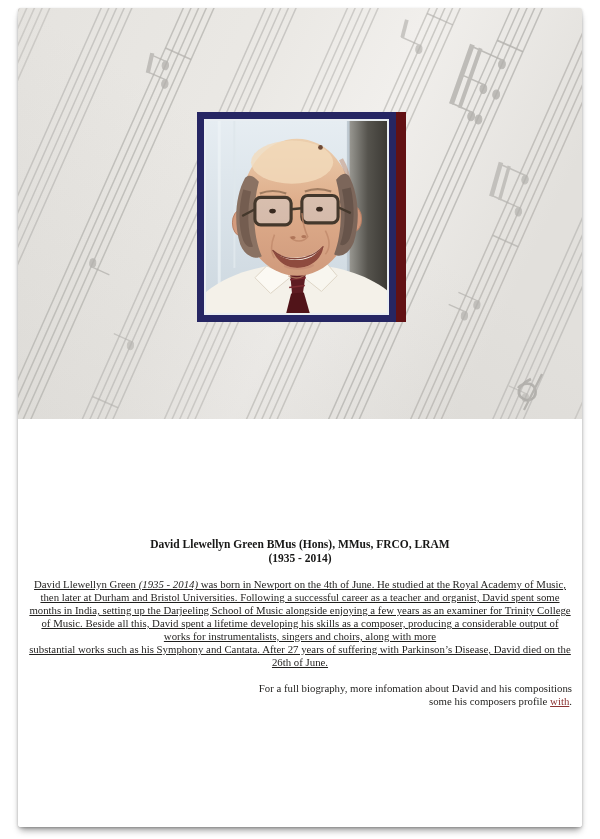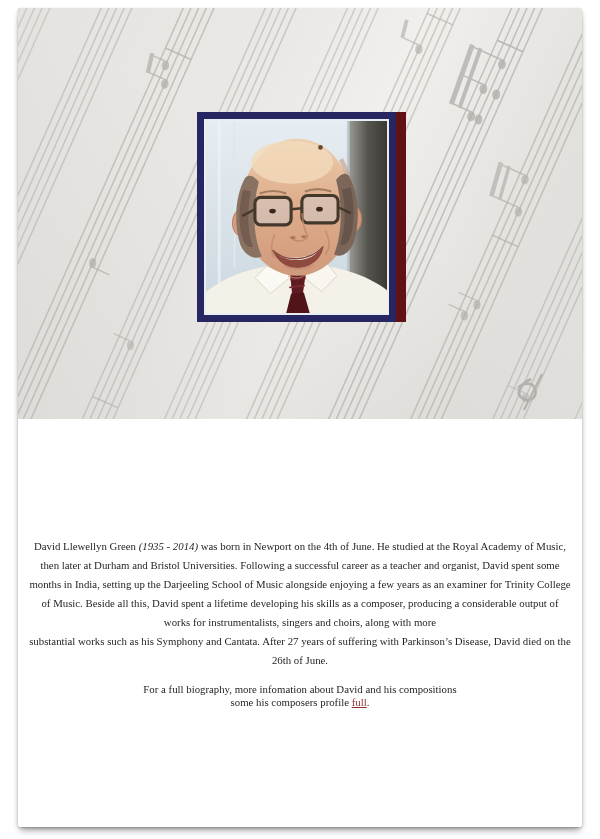--- a/index.html
+++ b/index.html
@@ -10,23 +10,23 @@
   .hero{position:relative;width:564px;height:411px;overflow:hidden;background:#eae8e4;}
   .hero-bg{position:absolute;left:0;top:0;width:564px;height:411px;display:block;}
   .frame-wrap{position:absolute;left:179px;top:104px;width:209px;height:210px;}
   .photo-frame{position:absolute;left:0;top:0;width:181px;height:192px;margin:0;
     border:7px solid #262663;background:#e9eef2;padding:2px;}
   .photo-frame svg{display:block;width:181px;height:192px;}
   .accent{position:absolute;left:199px;top:0;width:10px;height:210px;background:#621114;}
   .content{box-sizing:border-box;width:564px;height:408px;padding:118px 10px 0;
     text-align:center;color:#201f1d;background:#ffffff;}
   .title{font-size:11.5px;line-height:14px;font-weight:bold;margin:0 0 13px;color:#171716;}
-  .bio{font-size:10.8px;line-height:19px;margin:0 0 13px;}
+  .bio{font-size:10.8px;line-height:13px;margin:0 0 13px;text-decoration:underline;}
   .bio em{font-style:italic;}
-  .cta{font-size:10.8px;line-height:13px;margin:0;}
+  .cta{font-size:10.8px;line-height:13px;margin:0;text-align:right;}
   .link{color:#8b3332;text-decoration:underline;cursor:pointer;}
 </style>
 </head>
 <body>
 
 <div class="page">
 
   <section class="hero">
     <svg class="hero-bg" viewBox="0 0 564 411" aria-hidden="true">
       <defs>
@@ -174,19 +174,20 @@
           <path d="M68 132C82 145 106 143 120 128" stroke="#82443a" stroke-width="1.4" fill="none"></path>
           <path d="M80 148C88 152 100 152 110 147" stroke="#c58a74" stroke-width="2" fill="none" opacity=".7"></path>
           <path d="M84 158Q93 163 102 157" stroke="#c08a6c" stroke-width="1.4" fill="none" opacity=".7"></path>
         </svg>
       </figure>
       <span class="accent"></span>
     </div>
   </section>
 
   <section class="content">
+    <h1 class="title"><span>David Llewellyn Green BMus (Hons), MMus, FRCO, LRAM</span><br><span>(1935 - 2014)</span></h1>
 
     <p class="bio"><span>David Llewellyn Green </span><em>(1935 - 2014)</em><span> was born in Newport on the 4th of June. He studied at the Royal Academy of Music, then later at Durham and Bristol Universities. Following a successful career as a teacher and organist, David spent some months in India, setting up the Darjeeling School of Music alongside enjoying a few years as an examiner for Trinity College of Music. Beside all this, David spent a lifetime developing his skills as a composer, producing a considerable output of works for instrumentalists, singers and choirs, along with more</span><br><span>substantial works such as his Symphony and Cantata. After 27 years of suffering with Parkinson’s Disease, David died on the 26th of June.</span></p>
 
-    <p class="cta"><span>For a full biography, more infomation about David and his compositions</span><br><span>some his composers profile </span><a class="link" href="#">full</a><span>.</span></p>
+    <p class="cta"><span>For a full biography, more infomation about David and his compositions</span><br><span>some his composers profile </span><a class="link" href="#">with</a><span>.</span></p>
   </section>
 
 </div>
 
 </body></html>

